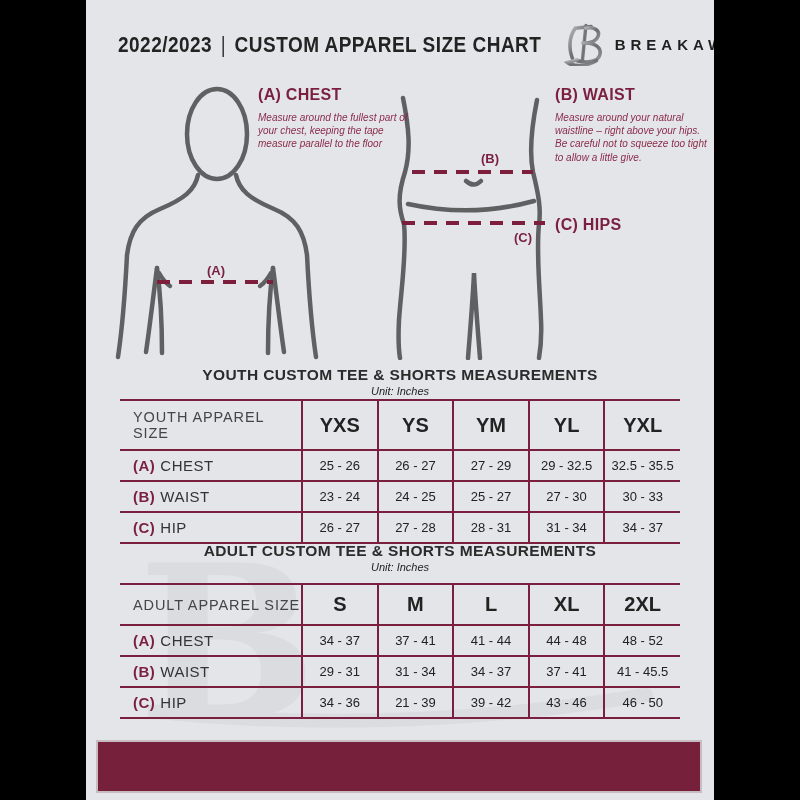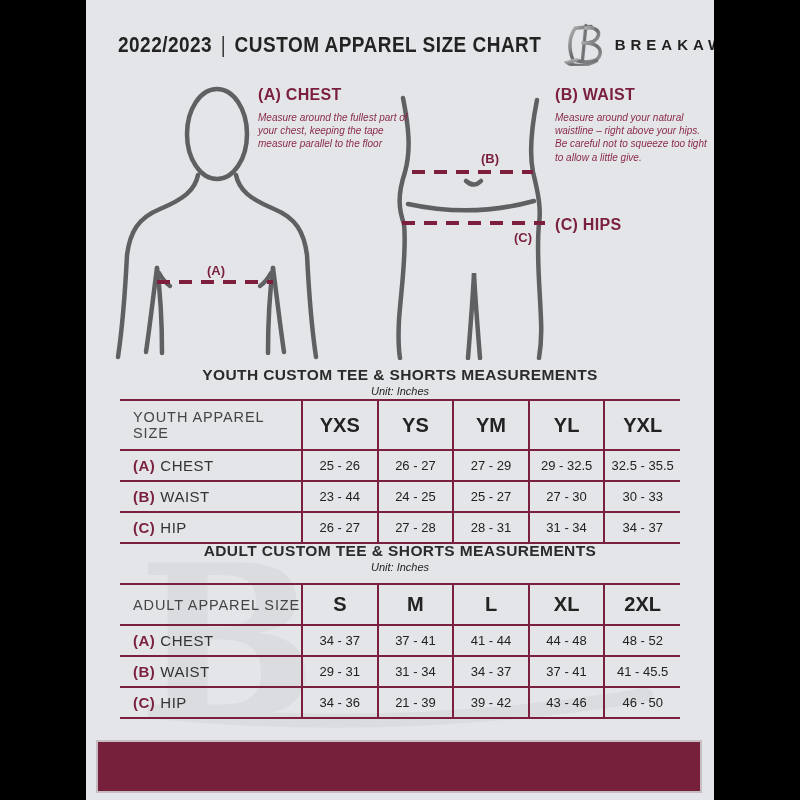--- a/index.html
+++ b/index.html
@@ -193,21 +193,21 @@
     <tr>
       <td class="lbl"><span class="pfx">(A)</span><span>CHEST</span></td>
       <td>25 - 26</td>
       <td>26 - 27</td>
       <td>27 - 29</td>
       <td>29 - 32.5</td>
       <td>32.5 - 35.5</td>
     </tr>
     <tr>
       <td class="lbl"><span class="pfx">(B)</span><span>WAIST</span></td>
-      <td>23 - 44</td>
+      <td>23 - 24</td>
       <td>24 - 25</td>
       <td>25 - 27</td>
       <td>27 - 30</td>
       <td>30 - 33</td>
     </tr>
     <tr>
       <td class="lbl"><span class="pfx">(C)</span><span>HIP</span></td>
       <td>26 - 27</td>
       <td>27 - 28</td>
       <td>28 - 31</td>

